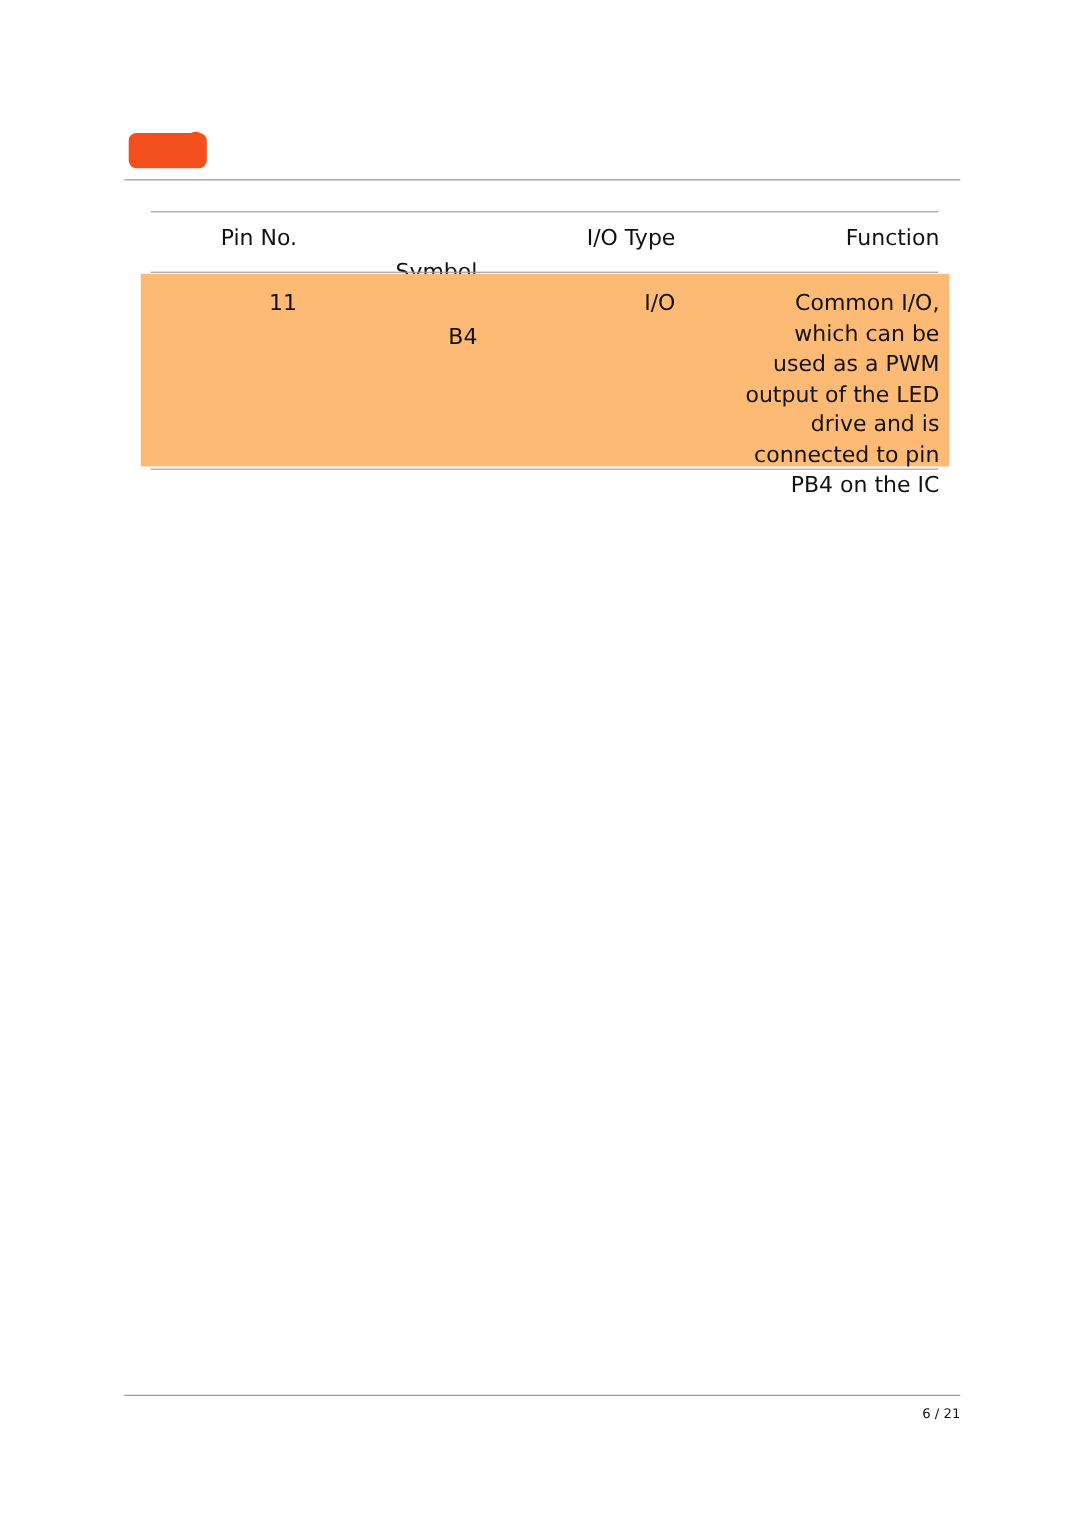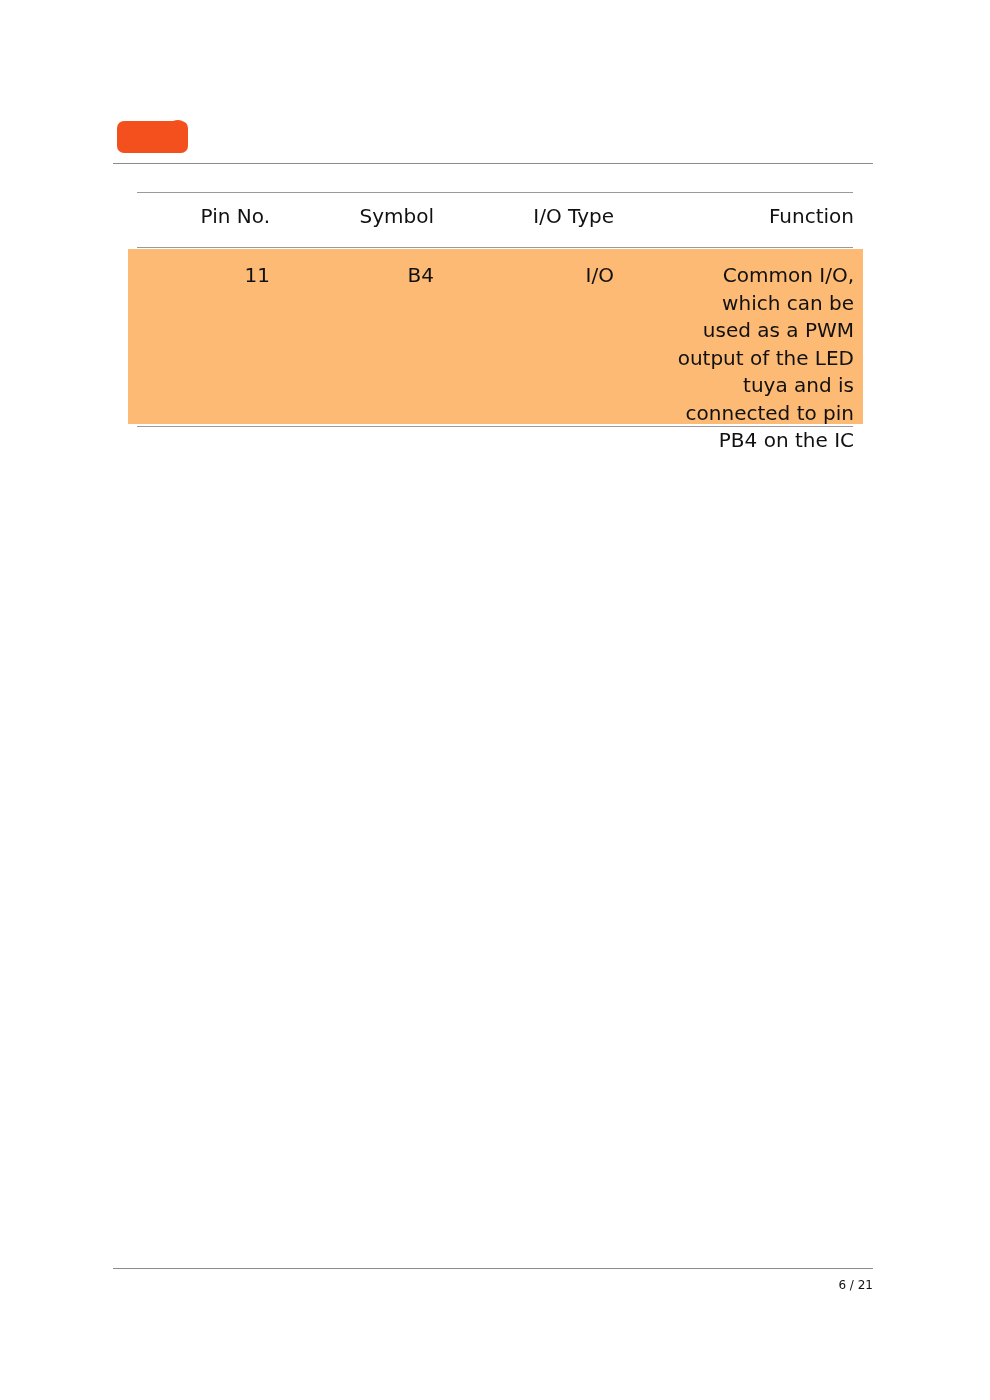--- a/index.html
+++ b/index.html
@@ -120,21 +120,21 @@
     position: absolute;
     left: 0;
     top: 57px;
     width: 735px;
     height: 175px;
     background: #fdba74;
   }
 
   .col { position: absolute; text-align: right; font-size: 20px; }
   .col-pin      { left: 36px;  width: 106px; }
-  .col-symbol   { left: 200px; width: 106px; }
+  .col-symbol   { left: 200px; width: 106px; margin-top: 31px; }
   .col-iotype   { left: 380px; width: 106px; }
   .col-function { left: 544px; width: 182px; }
 
   .tbl-head .col { top: 3px; color: #111111; }
   .tbl-body-row .col { top: 13px; color: #111111; line-height: 27.5px; }
 
   
   .note {
     position: absolute;
     left: 114px;
@@ -198,21 +198,21 @@
       <div class="col col-iotype">I/O Type</div>
       <div class="col col-function">Function</div>
     </div>
 
     <div class="tbl-rule-mid"></div>
 
     <div class="tbl-body-row">
       <div class="col col-pin">11</div>
       <div class="col col-symbol">B4</div>
       <div class="col col-iotype">I/O</div>
-      <div class="col col-function">Common I/O, which can be used as a PWM output of the LED tuya and is connected to pin PB4 on the IC</div>
+      <div class="col col-function">Common I/O, which can be used as a PWM output of the LED drive and is connected to pin PB4 on the IC</div>
     </div>
 
     <div class="tbl-rule-bot"></div>
 
   </div>
 
 
   <div class="footer-rule"></div>
   <div class="footer-pagenum">6 / 21</div>
 

